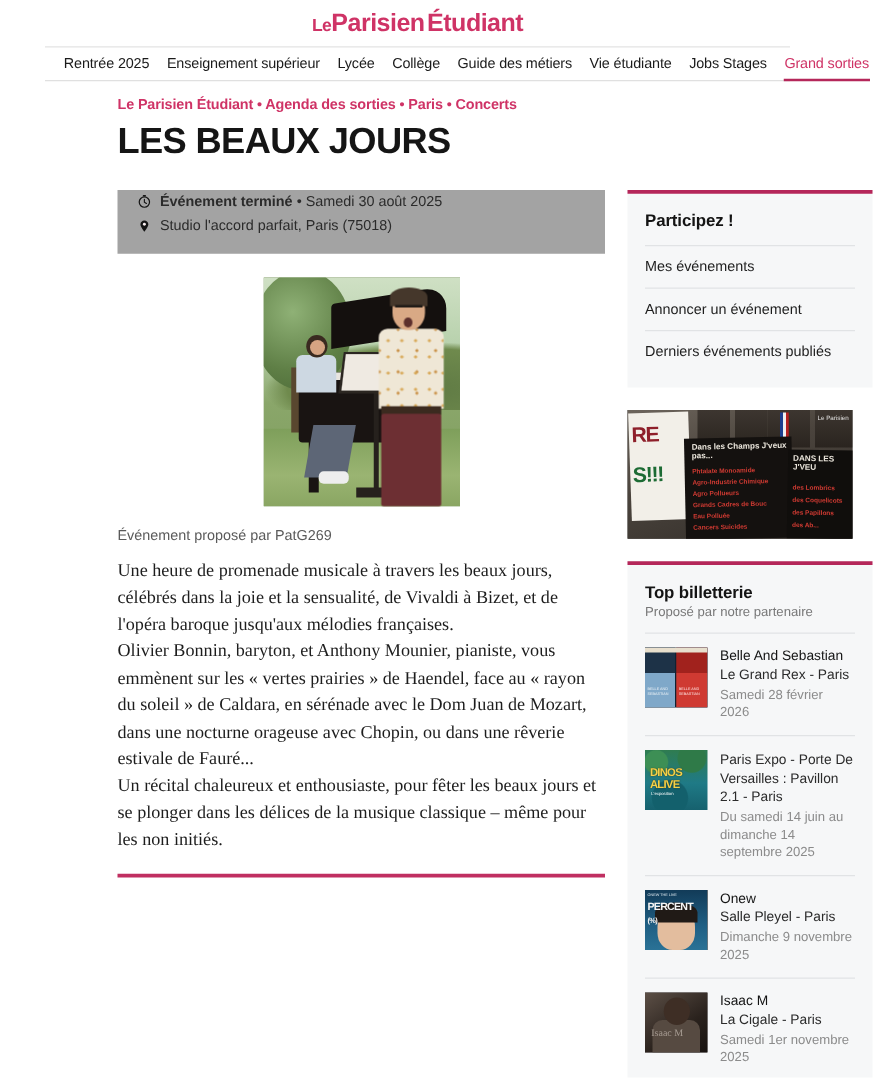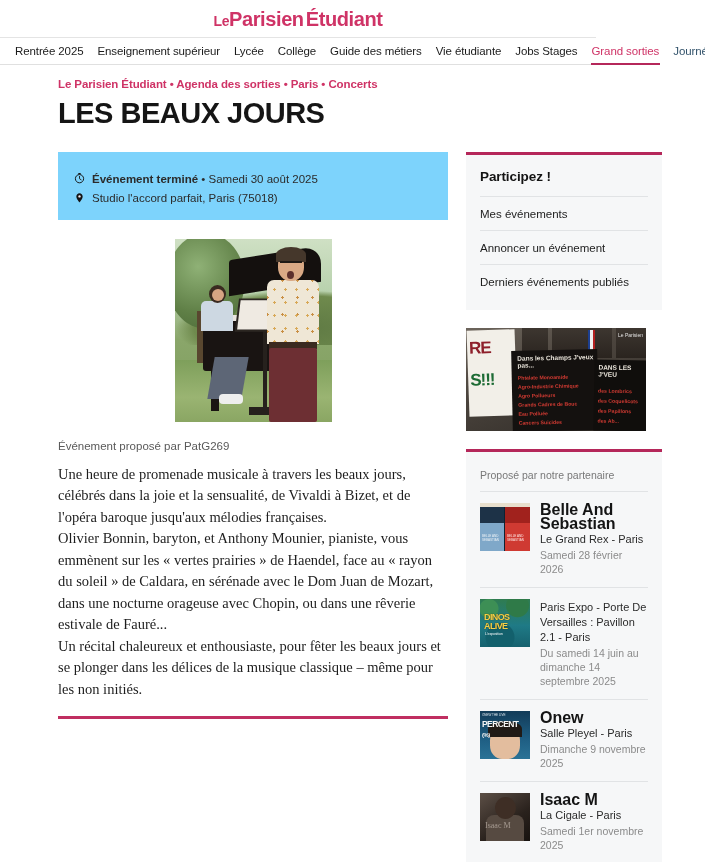--- a/index.html
+++ b/index.html
@@ -5,21 +5,21 @@
 <style>
   * { box-sizing: border-box; margin: 0; padding: 0; }
   html, body {
     width: 705px;
     height: 862px;
     overflow: hidden;
     background: #ffffff;
     font-family: "Liberation Sans", sans-serif;
     -webkit-font-smoothing: antialiased;
   }
-  .page { position: relative; width: 596px; height: 862px; background:#fff; }
+  .page { position: relative; width: 596px; height: 862px; background:#fff;margin-left:36px; }
 
   
   .masthead {
     height: 37px;
     display: flex;
     align-items: center;
     justify-content: center;
     background: #fff;
   }
   .logo {
@@ -96,22 +96,22 @@
     gap: 18px;
     margin-top: 22px;
     padding-left: 33px;
     padding-right: 8px;
   }
   .col-main { width: 390px; flex: 0 0 390px; }
   .col-side { width: 196px; flex: 0 0 196px; }
 
   
   .infobox {
-    background: #7dd3fc;
-    padding: 19px 16px 14px 16px;
+    background: #a3a3a3;
+    padding: 2px 16px 14px 16px;
   }
   .info-line {
     display: flex;
     align-items: flex-start;
     gap: 7px;
     font-family: "Liberation Sans Narrow", "Liberation Sans", sans-serif;
     font-size: 11.5px;
     color: #2b2b2b;
     line-height: 16px;
   }
@@ -285,21 +285,21 @@
     cursor: pointer;
   }
   .ticket:first-of-type { border-top: 1px solid #e1e3e5; }
   .thumb {
     width: 50px; height: 48px; flex: 0 0 50px;
     position: relative; overflow: hidden; background: #ddd;
   }
   .t-info { flex: 1; min-width: 0; }
   .t-name {
     font-family: "Liberation Sans Narrow", "Liberation Sans", sans-serif;
-    font-size: 16px; font-weight: 700; color: #141414; line-height: 14px;
+    font-size: 11px; font-weight: 400; color: #141414; line-height: 14px;
   }
   .t-venue {
     font-family: "Liberation Sans Narrow", "Liberation Sans", sans-serif;
     font-size: 11px; color: #2b2b2b; line-height: 15px; margin-top: 1px;
   }
   .t-date {
     font-family: "Liberation Sans Narrow", "Liberation Sans", sans-serif;
     font-size: 10.5px; color: #8b8b8b; line-height: 14px; margin-top: 1px;
   }
 
@@ -462,20 +462,21 @@
             <div class="ch-w" style="left:4px; top:4px; width:48px;">DANS LES J'VEU</div>
             <div class="ch-r" style="left:4px; top:28px;">des Lombrics</div>
             <div class="ch-r" style="left:4px; top:38px;">des Coquelicots</div>
             <div class="ch-r" style="left:4px; top:48px;">des Papillons</div>
             <div class="ch-r" style="left:4px; top:58px;">des Ab...</div>
           </div>
           <div class="wm">Le Parisien</div>
         </div>
 
         <div class="side-card" style="margin-top:18px;">
+          <div class="side-title">Top billetterie</div>
           <div class="side-sub">Proposé par notre partenaire</div>
 
           <div style="margin-top:10px;">
 
             <div class="ticket">
               <div class="thumb th-bs">
                 <div class="l"></div>
                   <div class="r"></div>
                   <div class="bar"></div>
                 <div class="lt">BELLE AND<br>SEBASTIAN</div>

